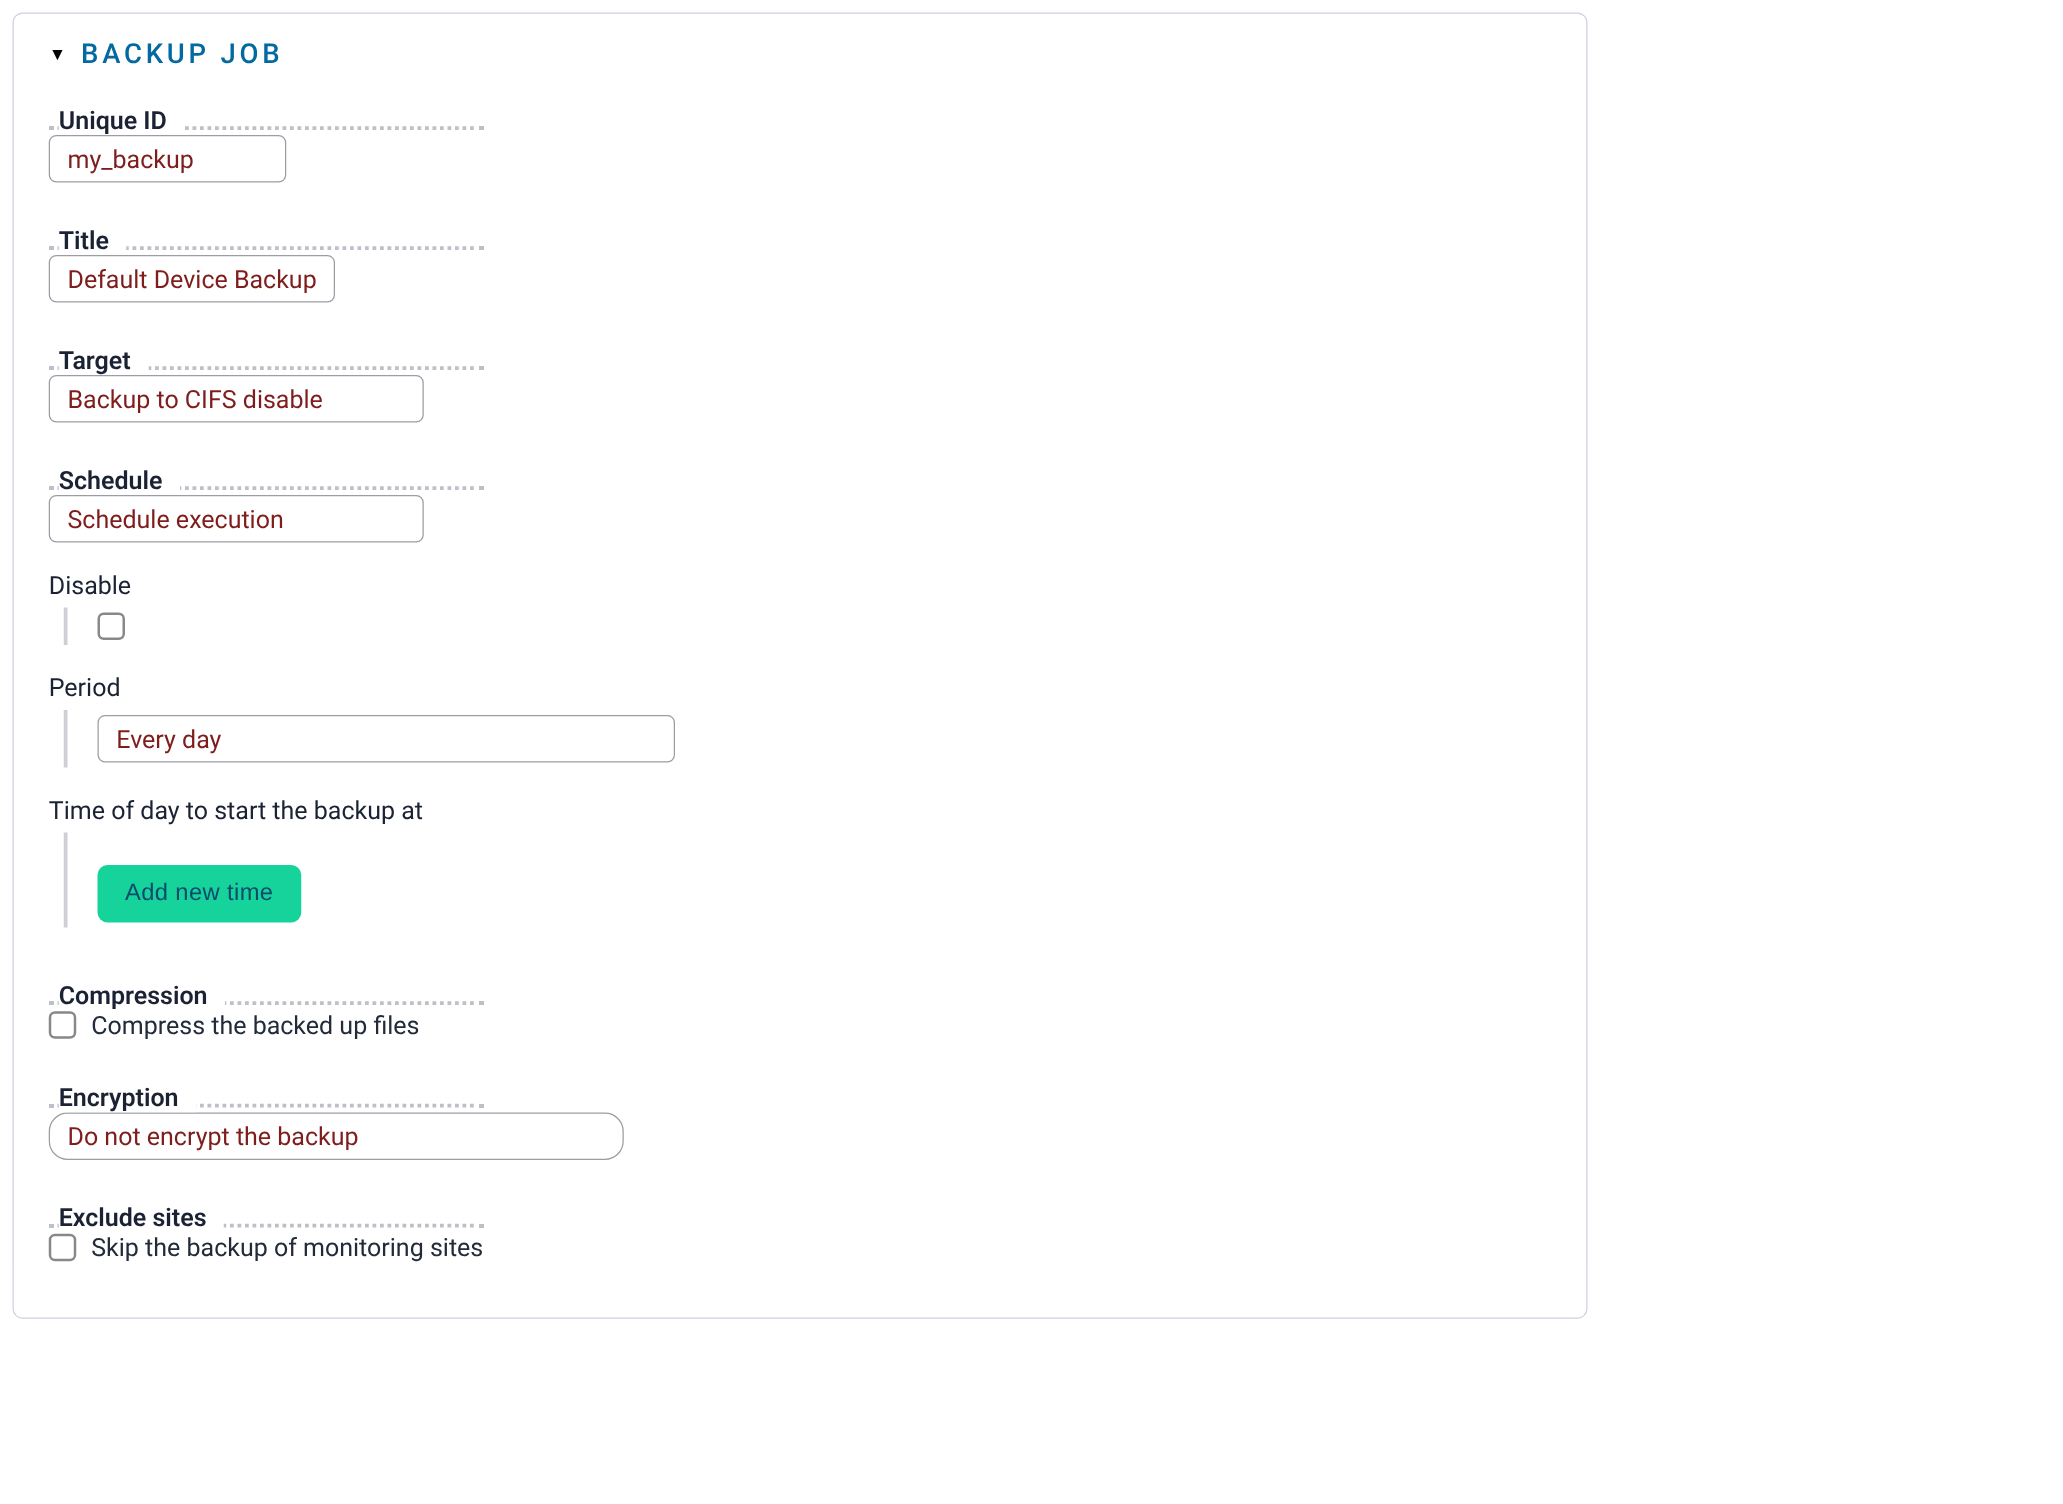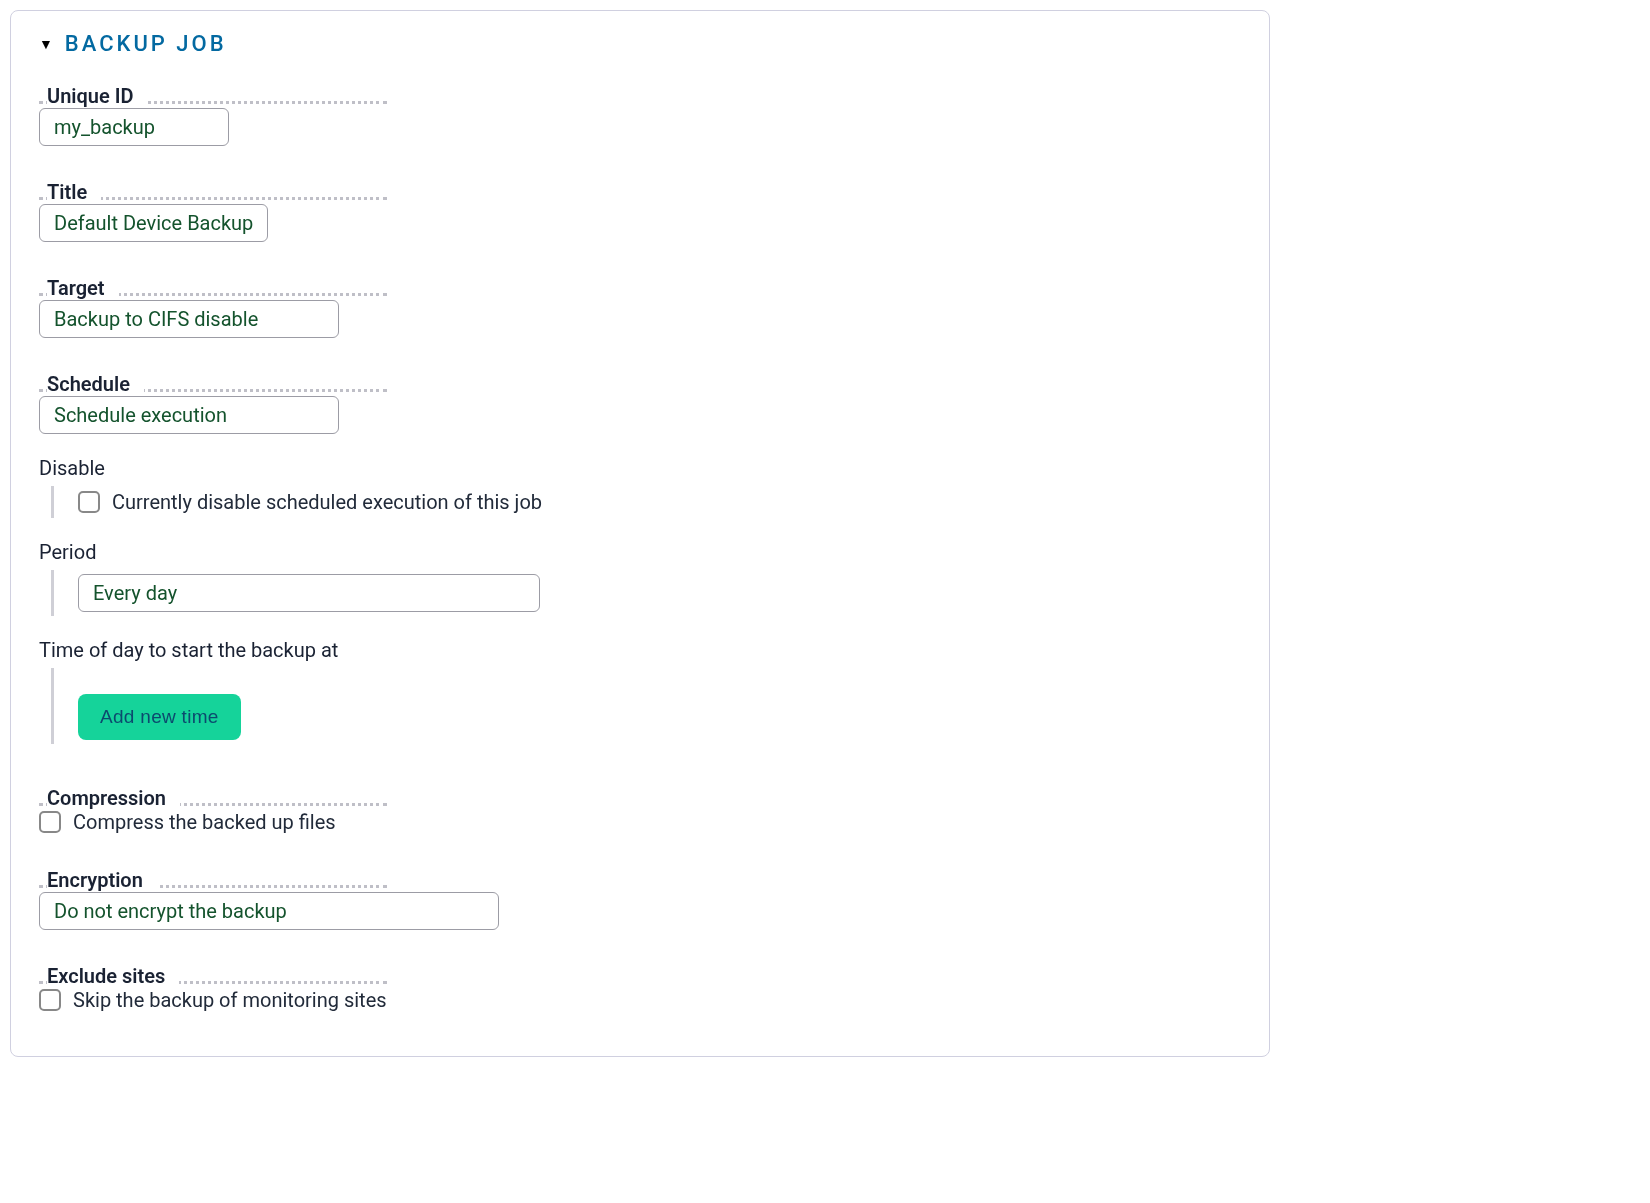--- a/index.html
+++ b/index.html
@@ -71,33 +71,33 @@
     .form-value {
       flex: 1;
       display: flex;
       flex-direction: column;
       gap: 14px;
     }
     .control-box {
       border: 1px solid #9c9ca5;
       border-radius: 6px;
       background: #fff;
-      color: #14532d;
+      color: #7f1d1d;
       font-size: 20px;
       padding: 6px 14px;
       display: inline-block;
       min-height: 38px;
     }
     .control-box.full {
       width: 100%;
       display: block;
     }
     .control-box.w180 { width: 190px; }
     .control-box.w300 { width: 300px; }
-    .control-box.w460 { width: 460px; }
+    .control-box.w460 { width: 460px; border-radius: 15px; }
     .section-sub {
       margin-top: 8px;
     }
     .sub-title {
       font-size: 20px;
       color: #1a2233;
       margin-bottom: 6px;
     }
     .indented {
       border-left: 3px solid #cfcfd6;
@@ -203,21 +203,20 @@
       <span class="labeltext">Schedule</span>
     </div>
     <div class="form-value">
       <div class="control-box w300">Schedule execution</div>
 
       <div class="section-sub">
         <div class="sub-title">Disable</div>
         <div class="indented">
           <div class="checkbox-row">
             <div class="checkbox"></div>
-            <div class="checkbox-label">Currently disable scheduled execution of this job</div>
           </div>
         </div>
       </div>
 
       <div class="section-sub">
         <div class="sub-title">Period</div>
         <div class="indented">
           <div class="control-box select-wide">Every day</div>
         </div>
       </div>

